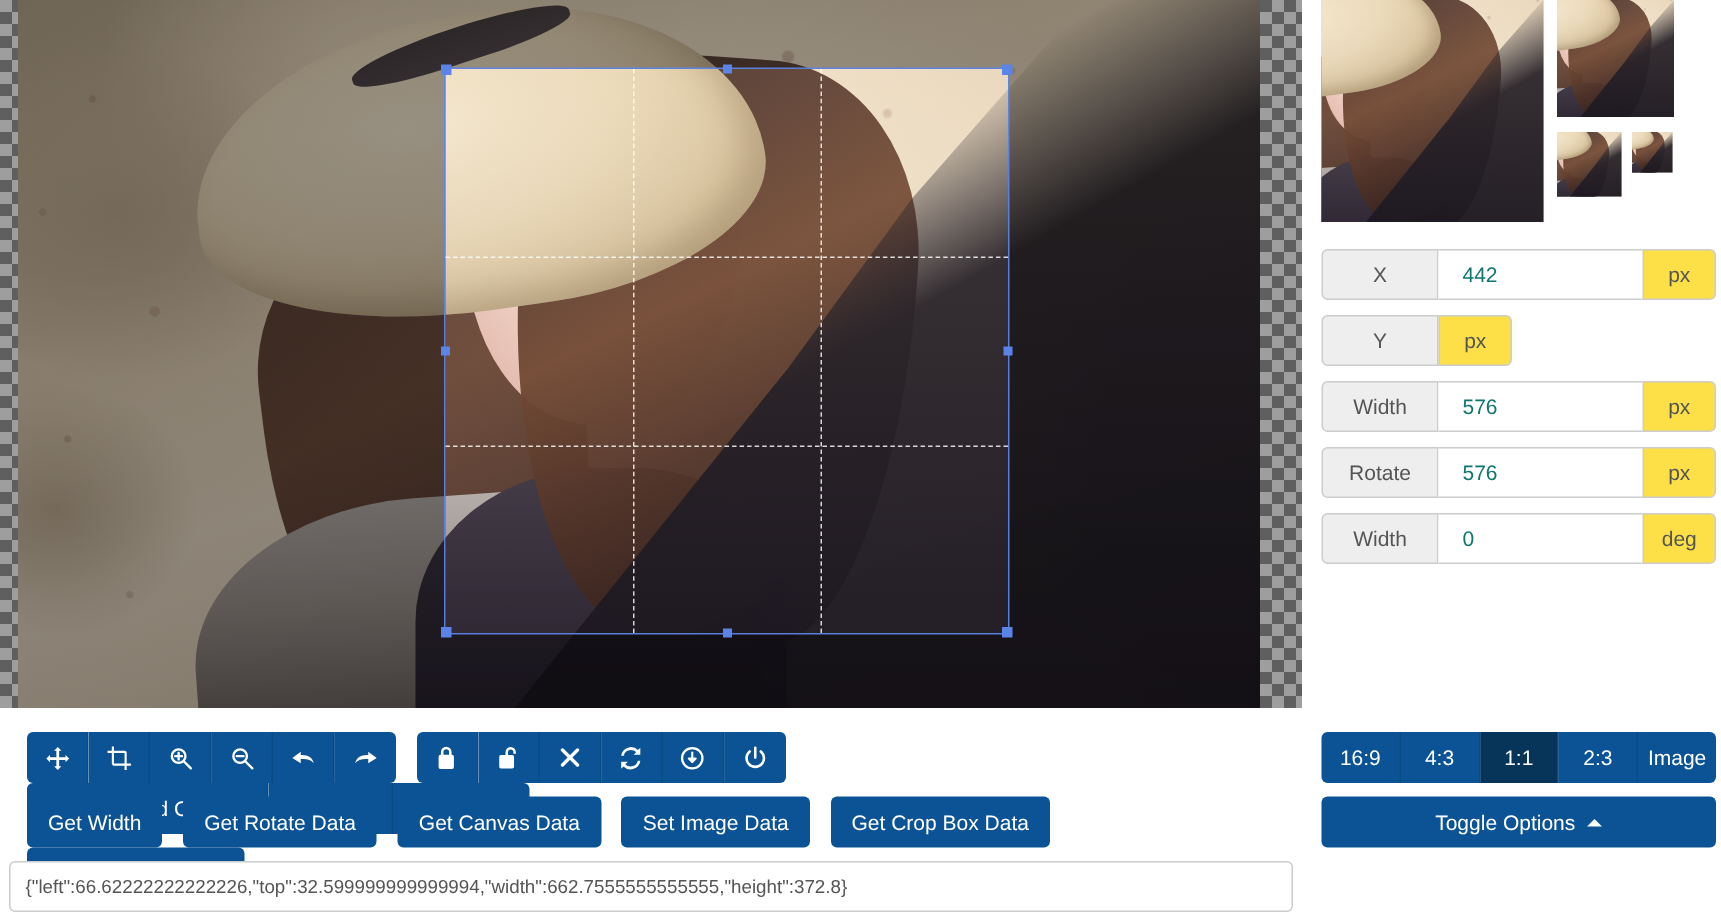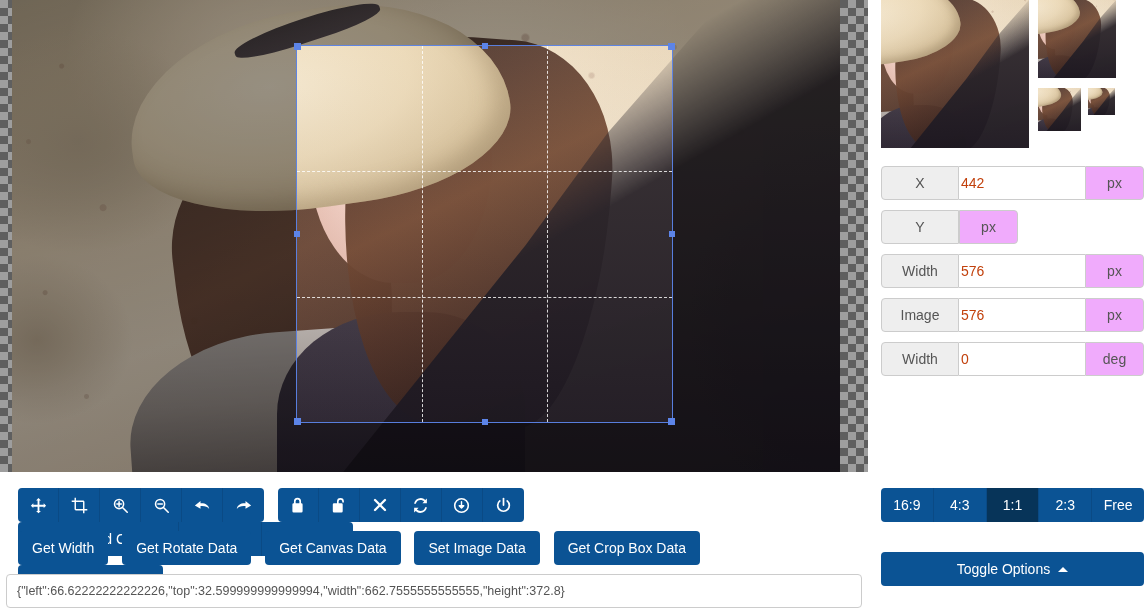--- a/index.html
+++ b/index.html
@@ -262,44 +262,44 @@
     display: flex; align-items: center; justify-content: center;
     width: 78px;
     border-radius: 4px 0 0 4px;
   }
   .ig-input {
     flex: 1;
     border: 1px solid #ccc;
     border-left: none;
     border-right: none;
     background: #fff;
-    color: #c2410c;
+    color: #0f766e;
     font-family: "Liberation Sans", sans-serif;
     font-size: 14px;
-    padding: 0 2px;
+    padding: 0 16px;
     min-width: 0;
     outline: none;
   }
   .ig-unit {
-    background: #f0abfc;
+    background: #fde047;
     border: 1px solid #ccc;
     color: #555;
     font-size: 14px;
     display: flex; align-items: center; justify-content: center;
-    width: 59px;
+    width: 49px;
     border-radius: 0 4px 4px 0;
   }
 
   
   #aspect-row { position: absolute; left: 3px; top: 488px; width: 263px; }
   #aspect-row .btn-group { display: flex; width: 100%; margin-right: 0; }
   #aspect-row .btn { flex: 1; padding: 0 6px; }
 
   #toggle-row { position: absolute; left: 3px; top: 531px; width: 263px; }
-  #toggle-btn { width: 100%; border-radius: 4px; gap: 8px; margin-top: 21px; }
+  #toggle-btn { width: 100%; border-radius: 4px; gap: 8px; }
   .caret-up {
     display: inline-block;
     width: 0; height: 0;
     border-left: 5px solid transparent;
     border-right: 5px solid transparent;
     border-bottom: 5px solid #fff;
   }
 </style>
 </head>
 <body>
@@ -580,39 +580,39 @@
         <span class="ig-unit">px</span>
       </div>
 
       <div class="input-group">
         <span class="ig-addon">Width</span>
         <input class="ig-input" type="text" value="576" style="">
         <span class="ig-unit">px</span>
       </div>
 
       <div class="input-group">
-        <span class="ig-addon">Image</span>
+        <span class="ig-addon">Rotate</span>
         <input class="ig-input" type="text" value="576" style="">
         <span class="ig-unit">px</span>
       </div>
 
       <div class="input-group">
         <span class="ig-addon">Width</span>
         <input class="ig-input" type="text" value="0" style="">
         <span class="ig-unit">deg</span>
       </div>
     </div>
 
     <div id="aspect-row">
       <div class="btn-group">
         <button class="btn">16:9</button>
         <button class="btn">4:3</button>
         <button class="btn active">1:1</button>
         <button class="btn">2:3</button>
-        <button class="btn">Free</button>
+        <button class="btn">Image</button>
       </div>
     </div>
 
     <div id="toggle-row">
       <button class="btn solo" id="toggle-btn">
         <span>Toggle Options</span>
         <span class="caret-up"></span>
       </button>
     </div>
   </div>

